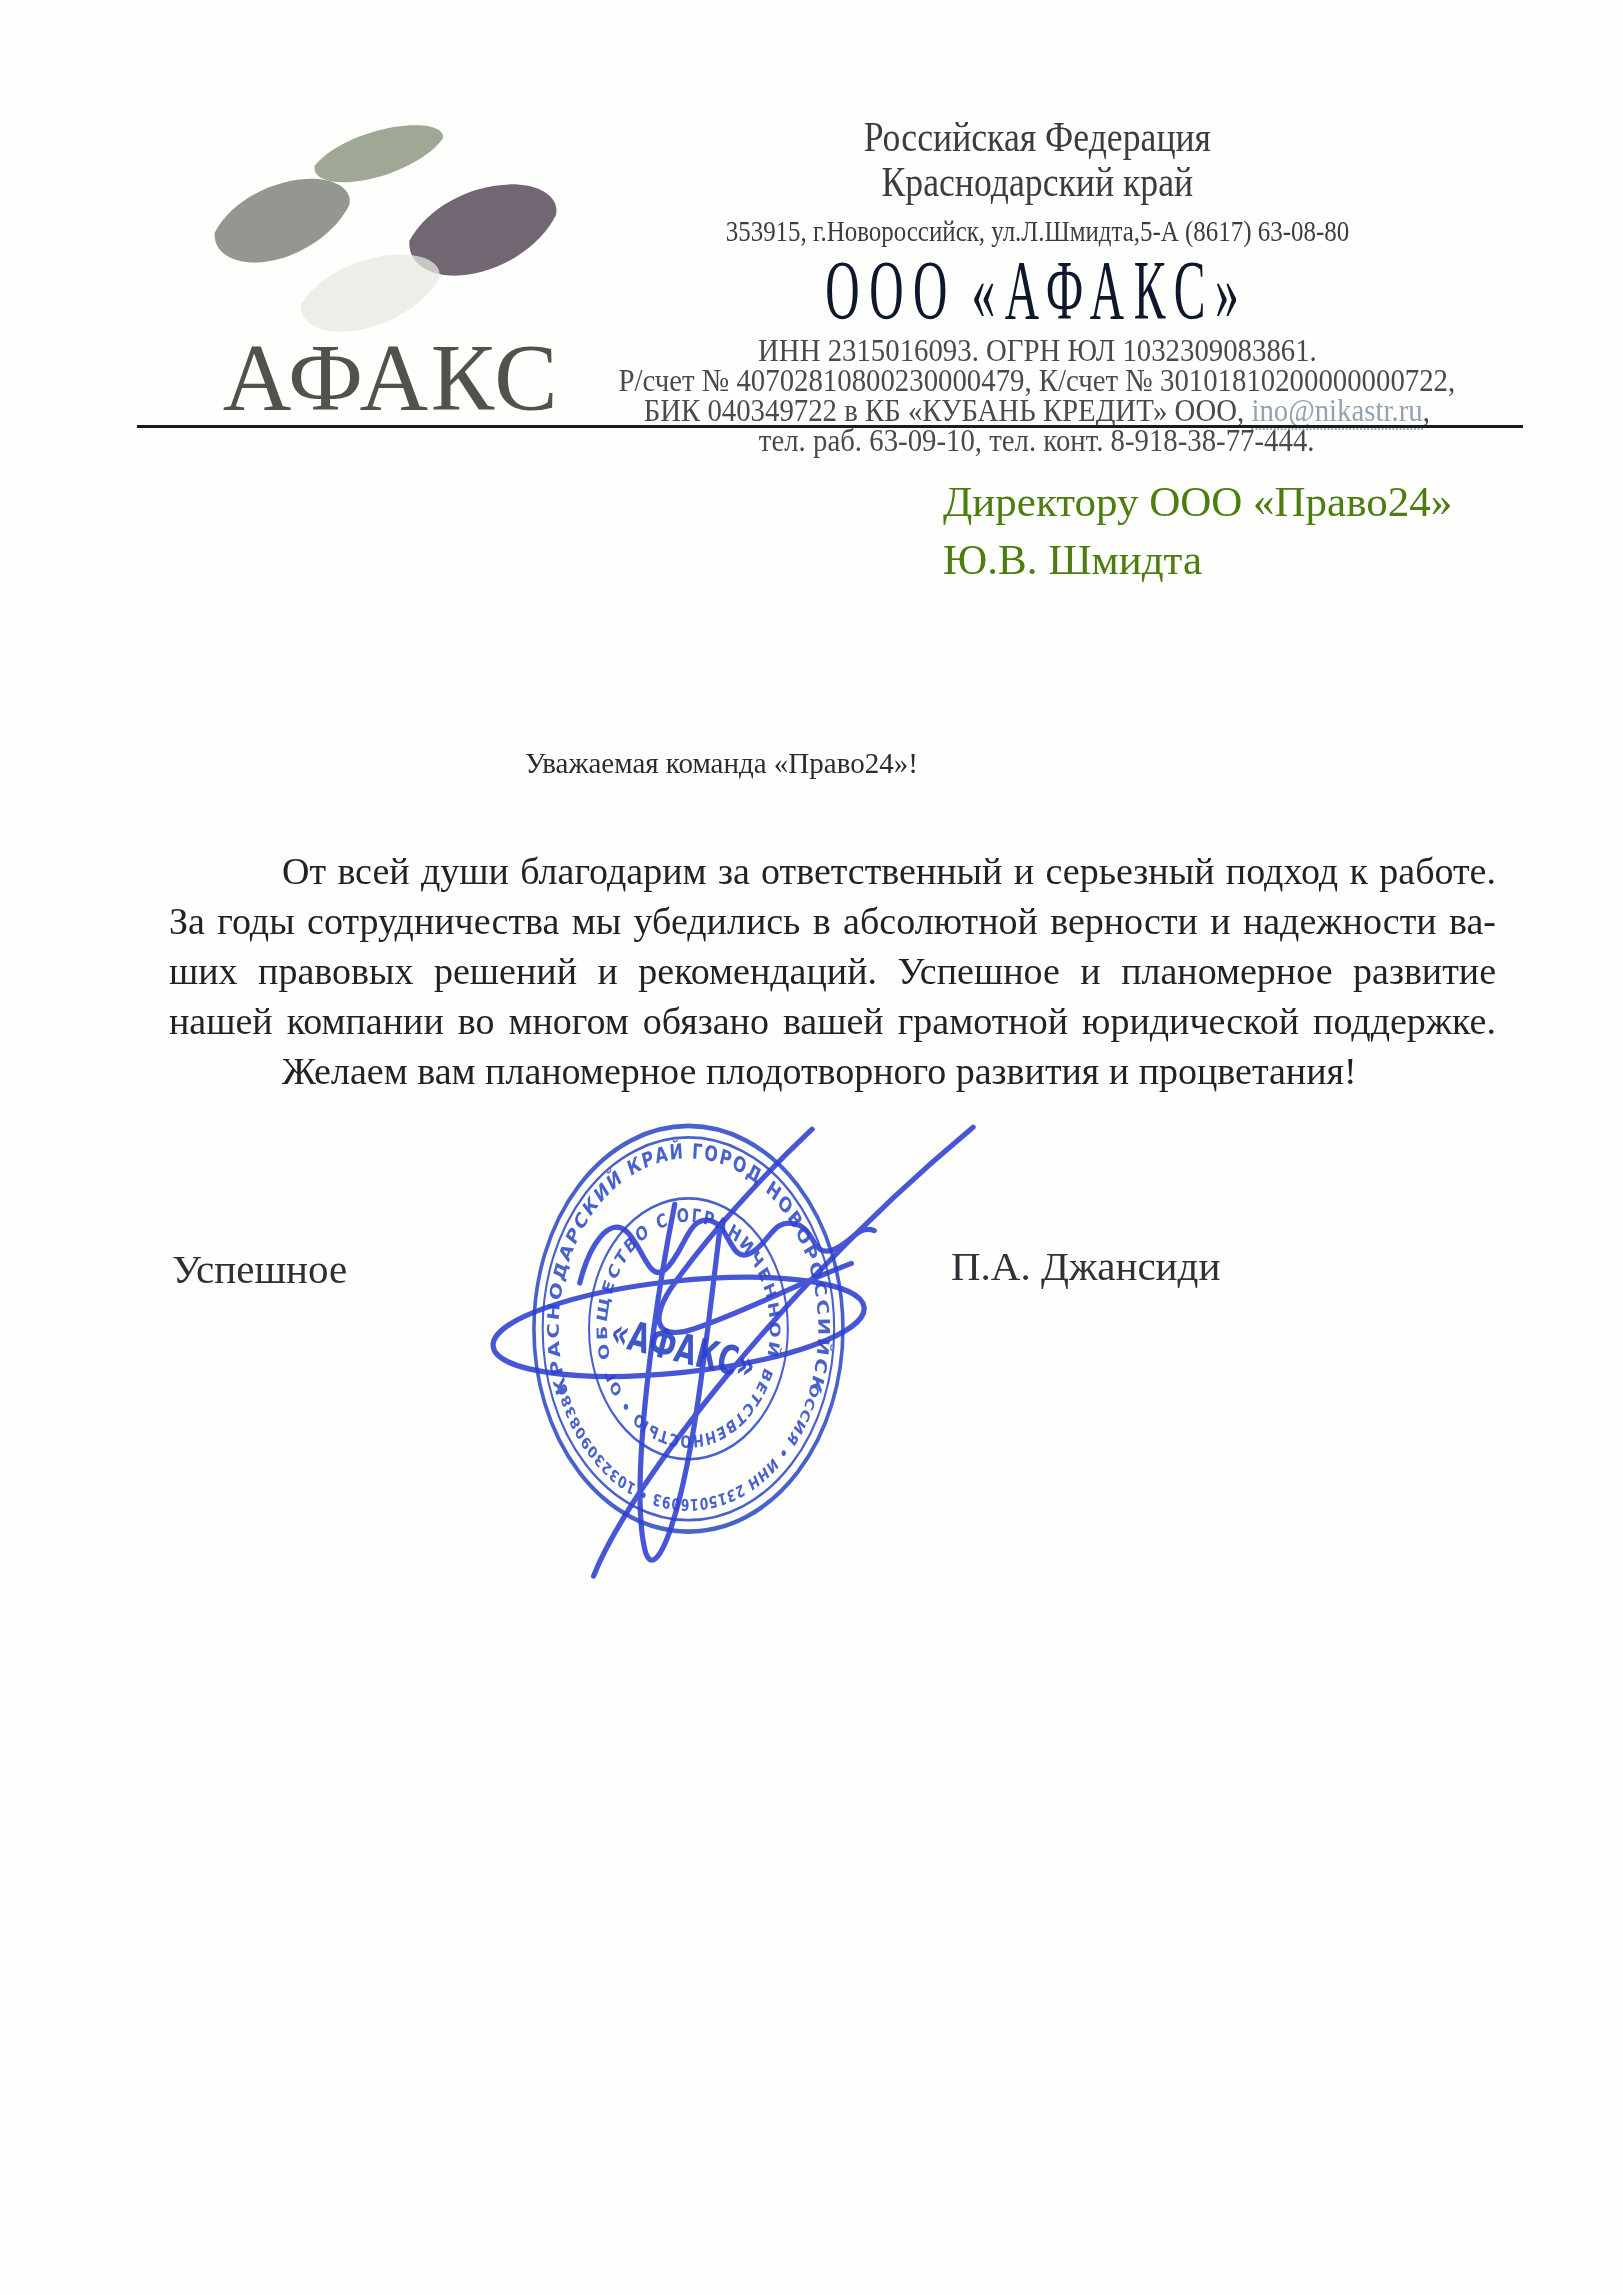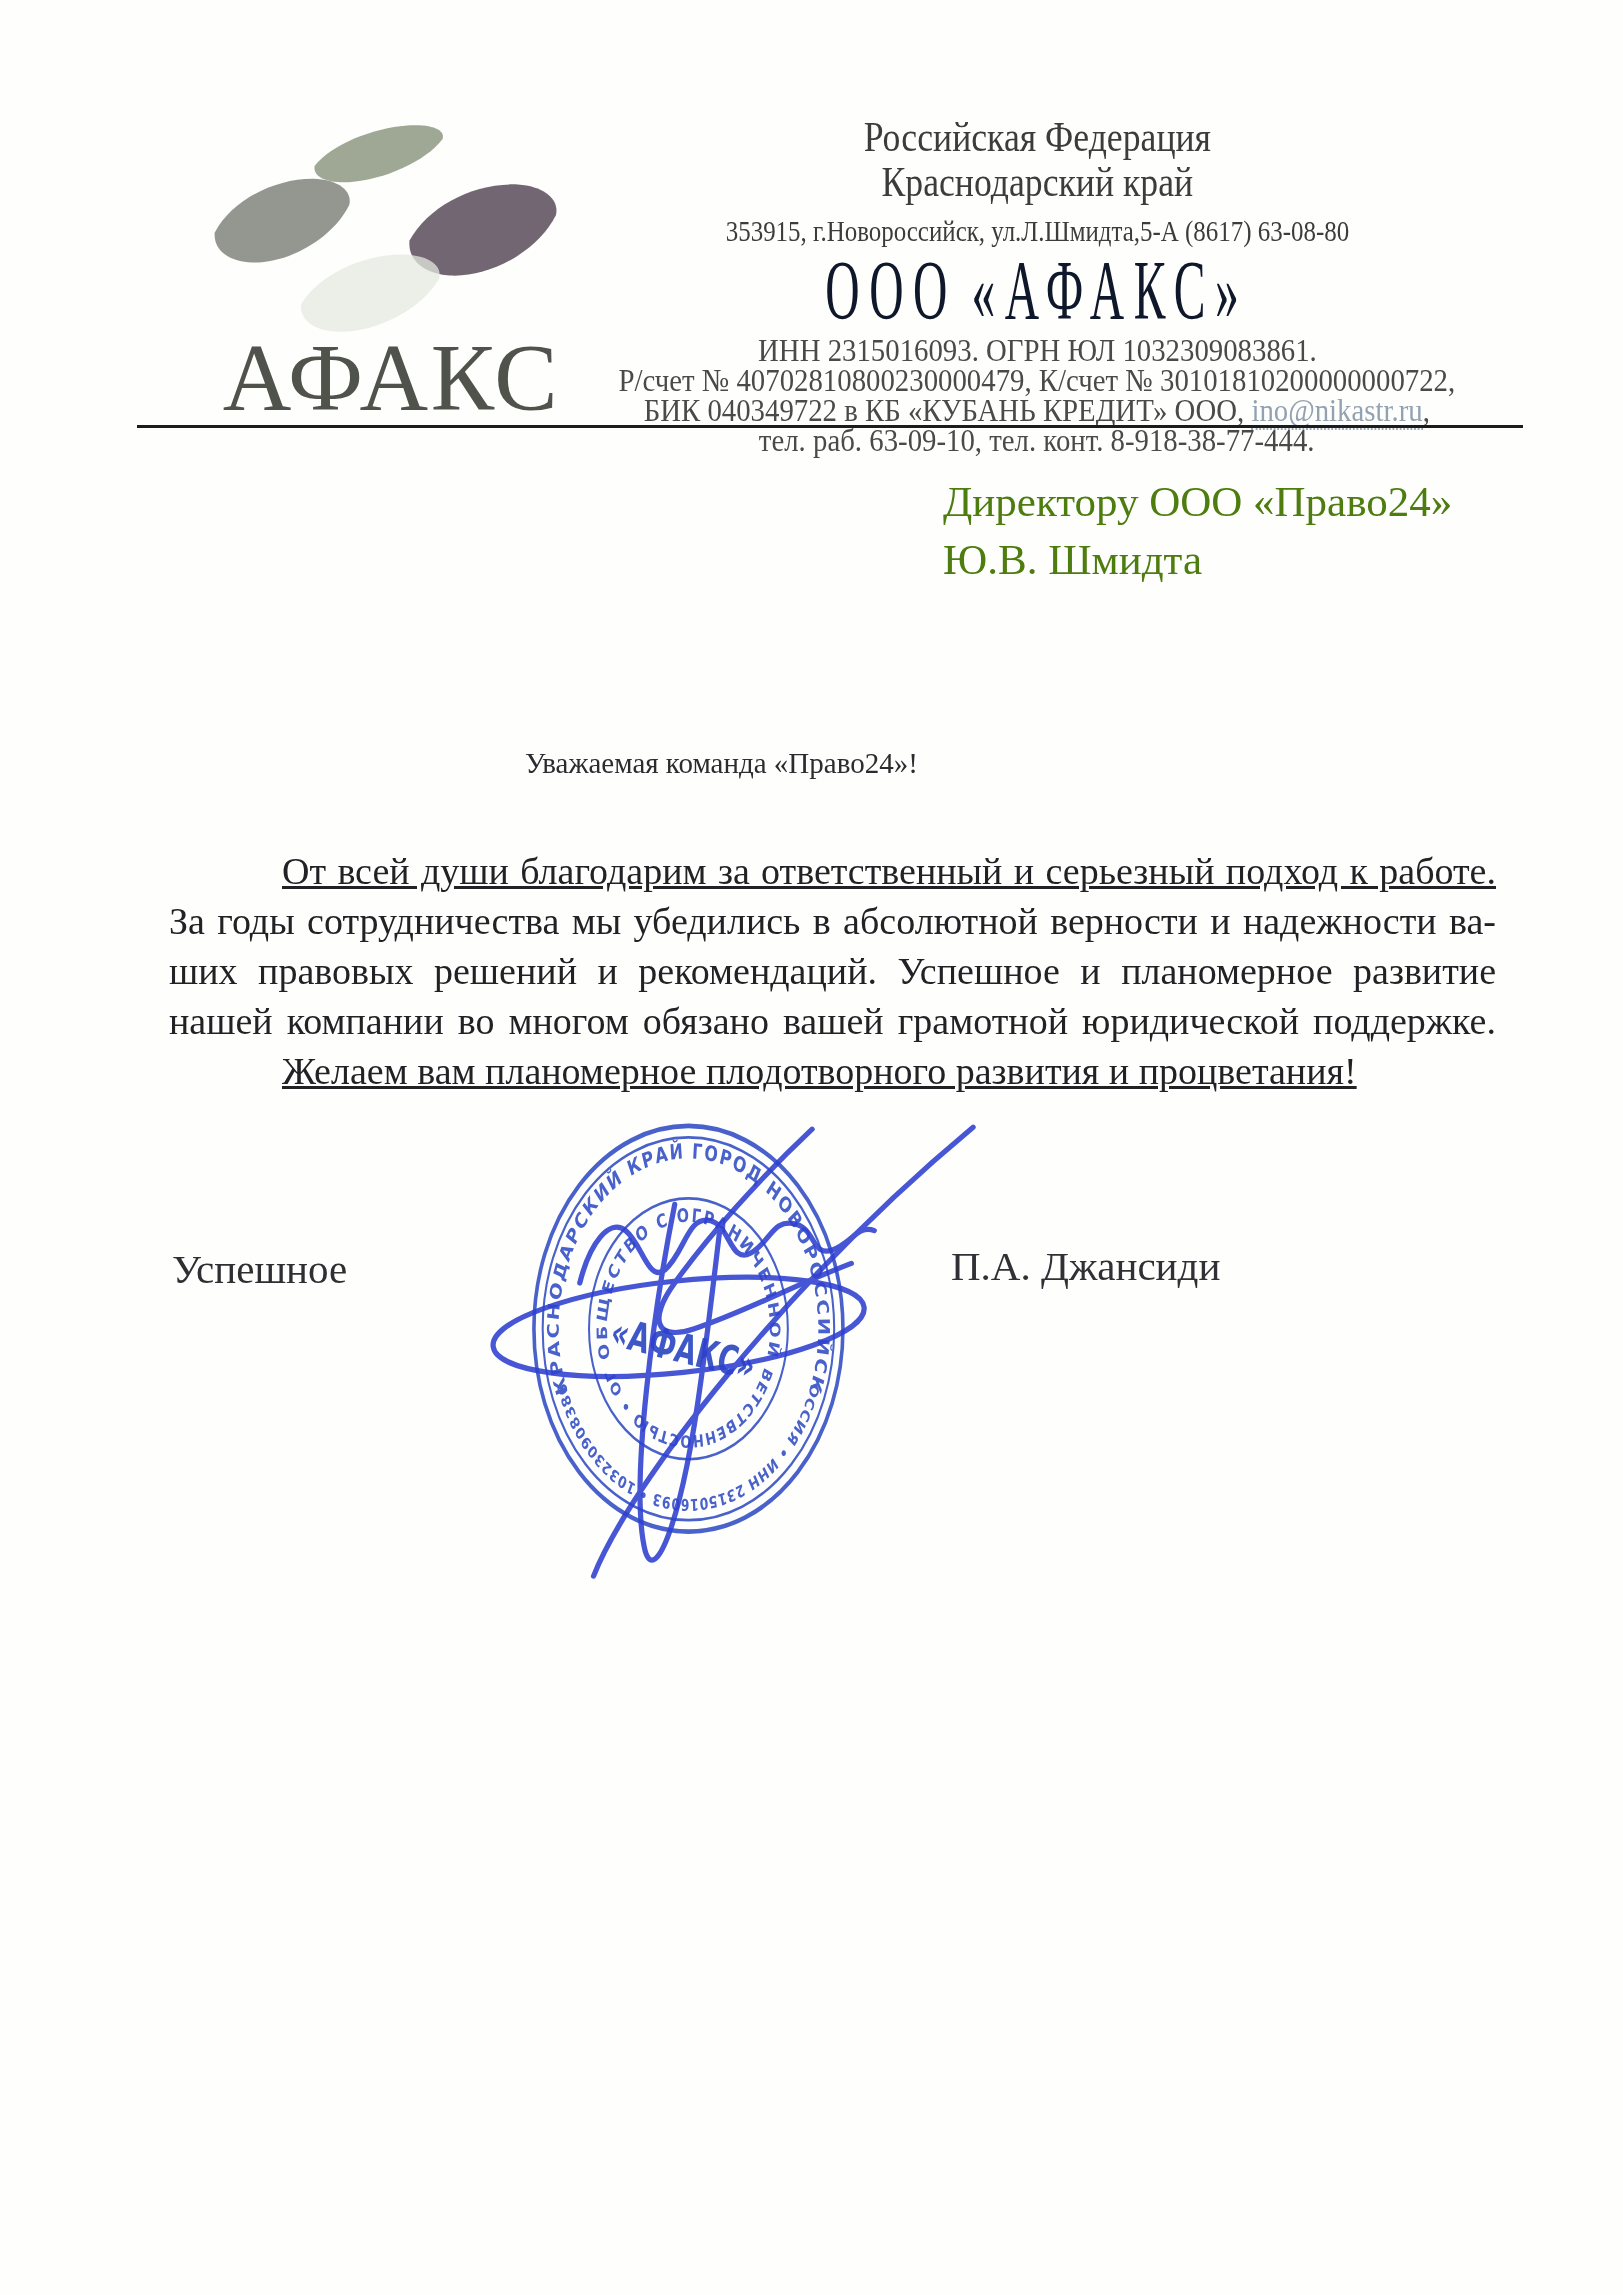--- a/index.html
+++ b/index.html
@@ -32,21 +32,21 @@
     color:#93a2b0;text-decoration:none;border-bottom:2px dotted #9aa8b4;cursor:pointer;
   }
   .rule{position:absolute;left:137px;top:425px;width:1386px;height:3.3px;background:#1c1c1c;}
   
   .addressee{position:absolute;left:943px;top:473px;font-size:43px;line-height:58px;color:#4d7c0f;}
   
   .salutation{position:absolute;left:525px;top:747px;font-size:29px;color:#2c2c30;font-family:Liberation Serif, serif;}
   .body-block{position:absolute;left:169px;top:846px;width:1327px;font-size:38px;color:#222226;}
   .body-line{line-height:50px;text-align:justify;text-align-last:justify;}
   .body-line.last{text-align:left;text-align-last:left;}
-  .indent{text-indent:113px;text-decoration:underline;}
+  .indent{text-indent:113px;}
   
   .sig-label{position:absolute;left:172px;top:1245px;font-size:41px;color:#2e2e33;}
   .sig-name{position:absolute;left:951px;top:1242px;font-size:41px;color:#303036;}
   
   .stampsig{position:absolute;left:393px;top:1067px;width:655px;height:517px;}
   .stamp-ring-text{font-family:"DejaVu Sans",sans-serif;font-weight:bold;fill:#2a46c2;}
   .stamp-center-text{font-family:"DejaVu Sans",sans-serif;font-weight:bold;fill:#2a46c2;}
 </style>
 </head>
 <body>

